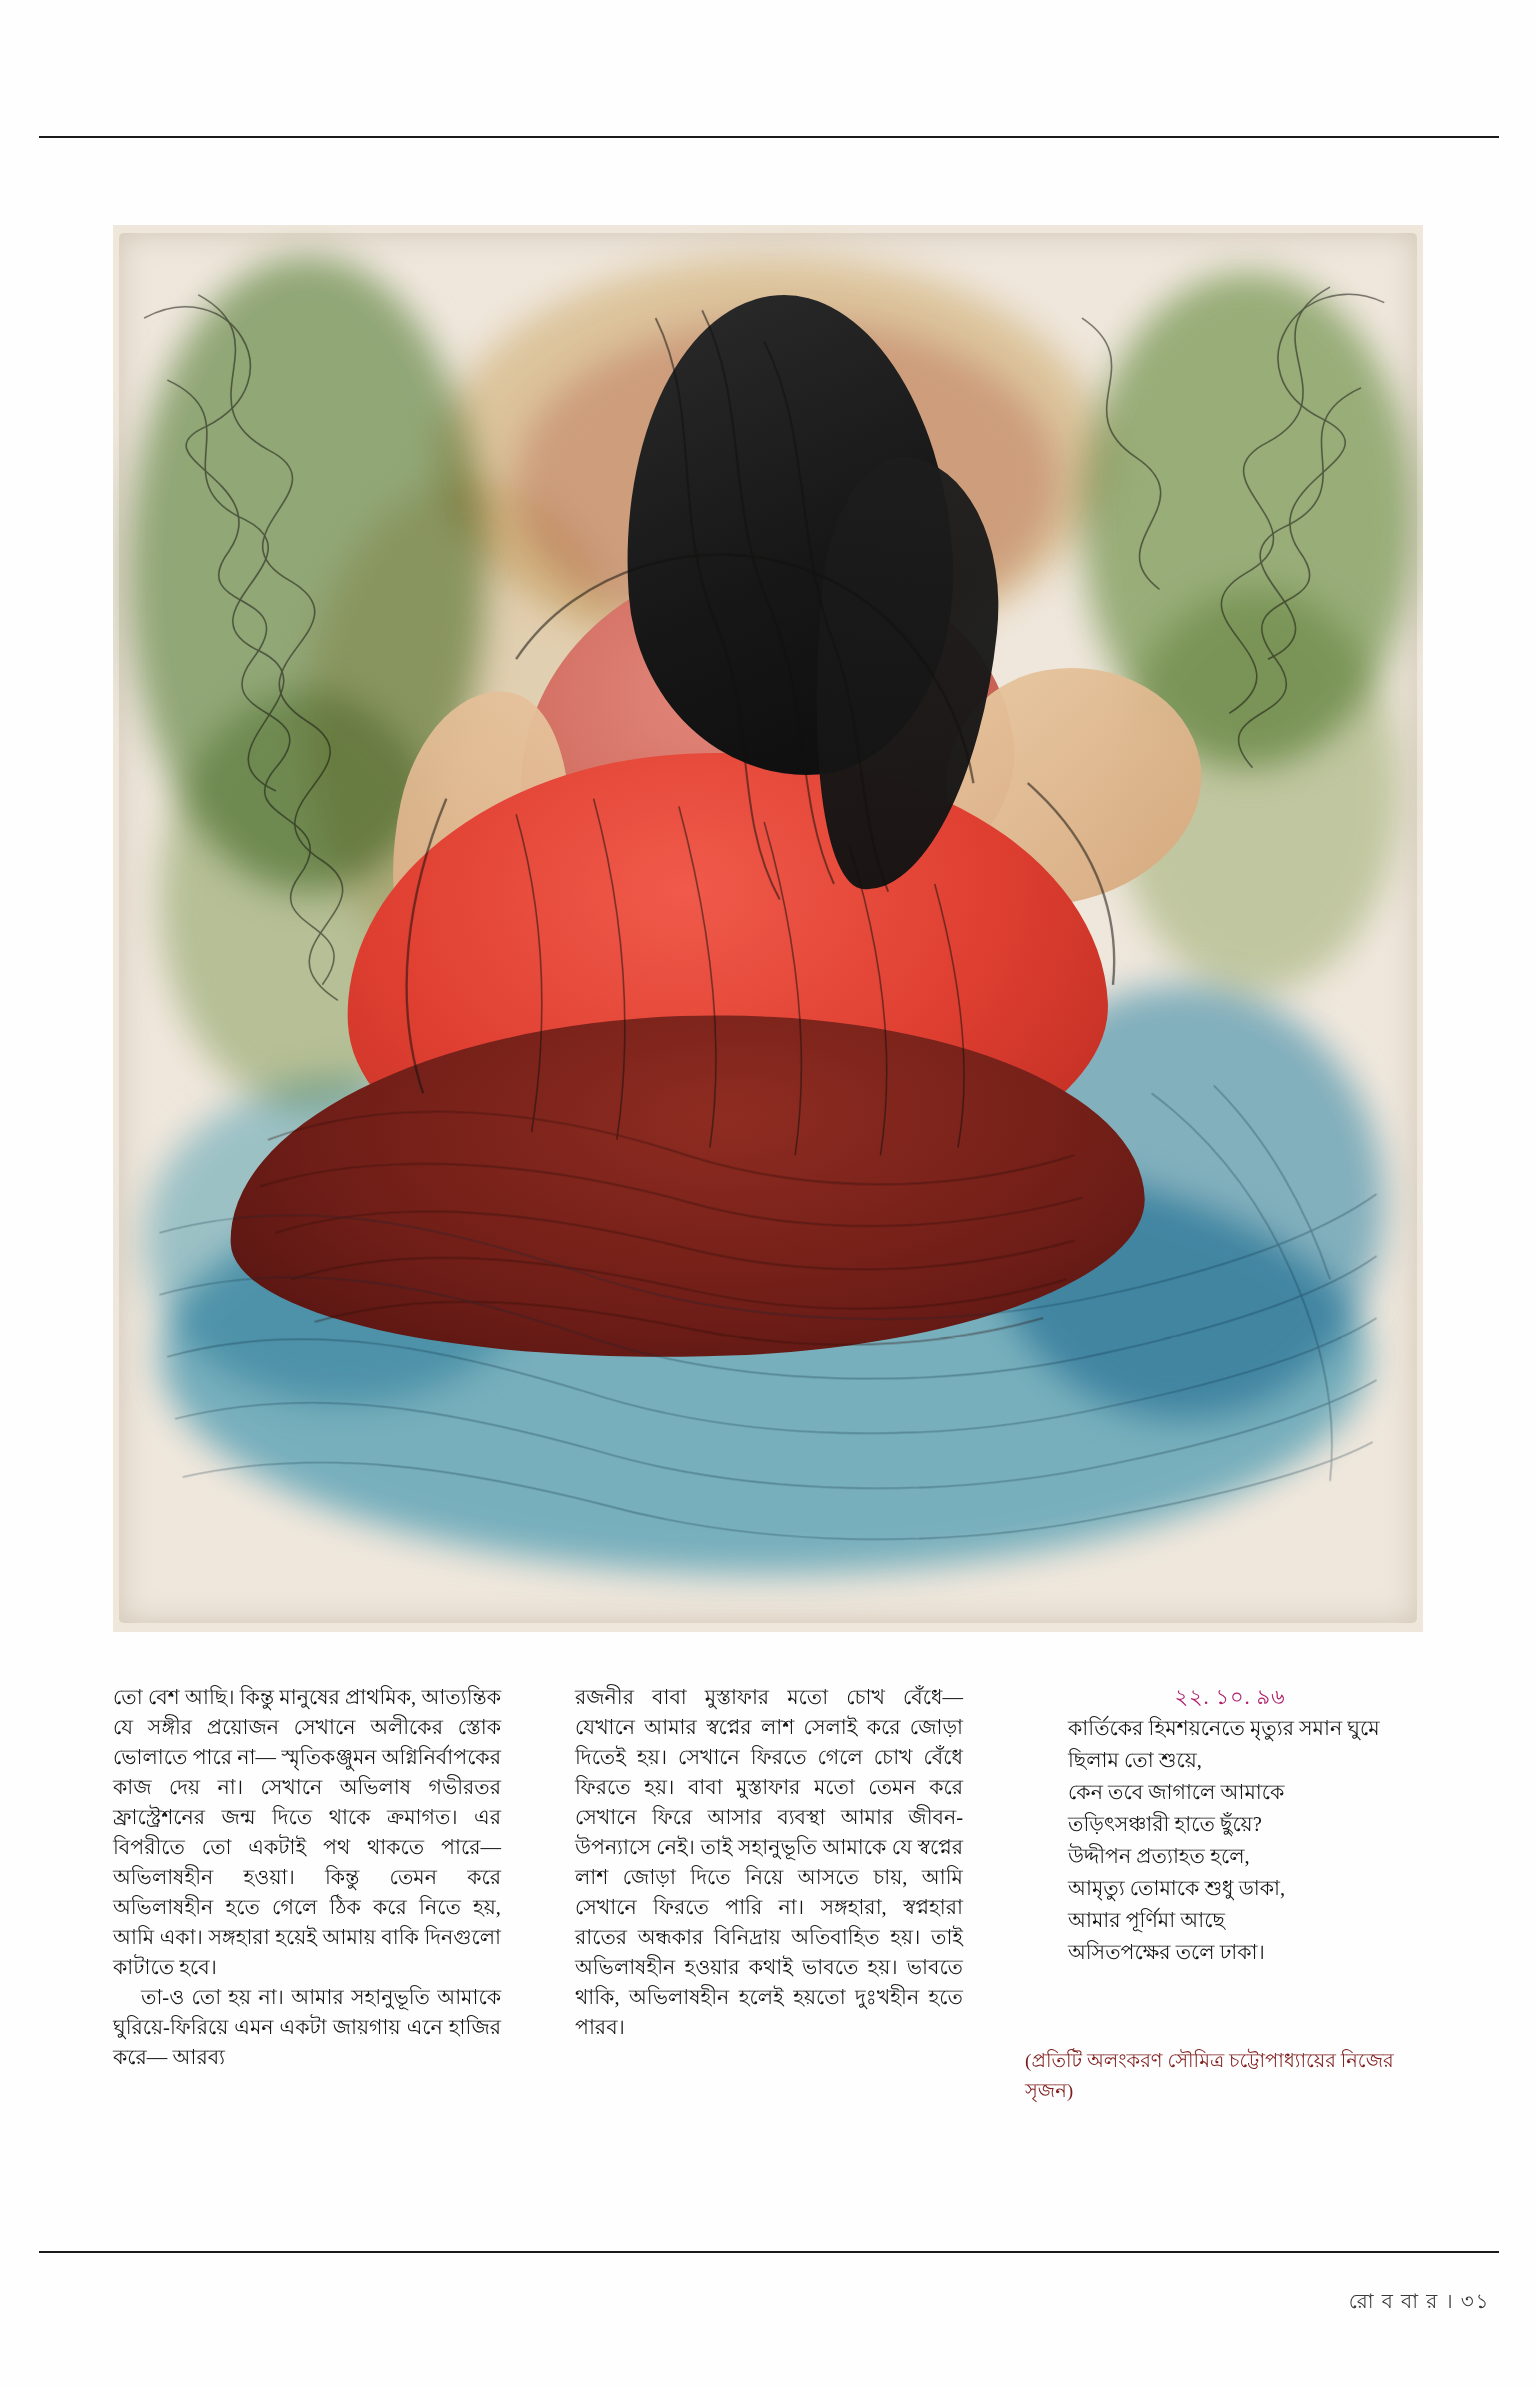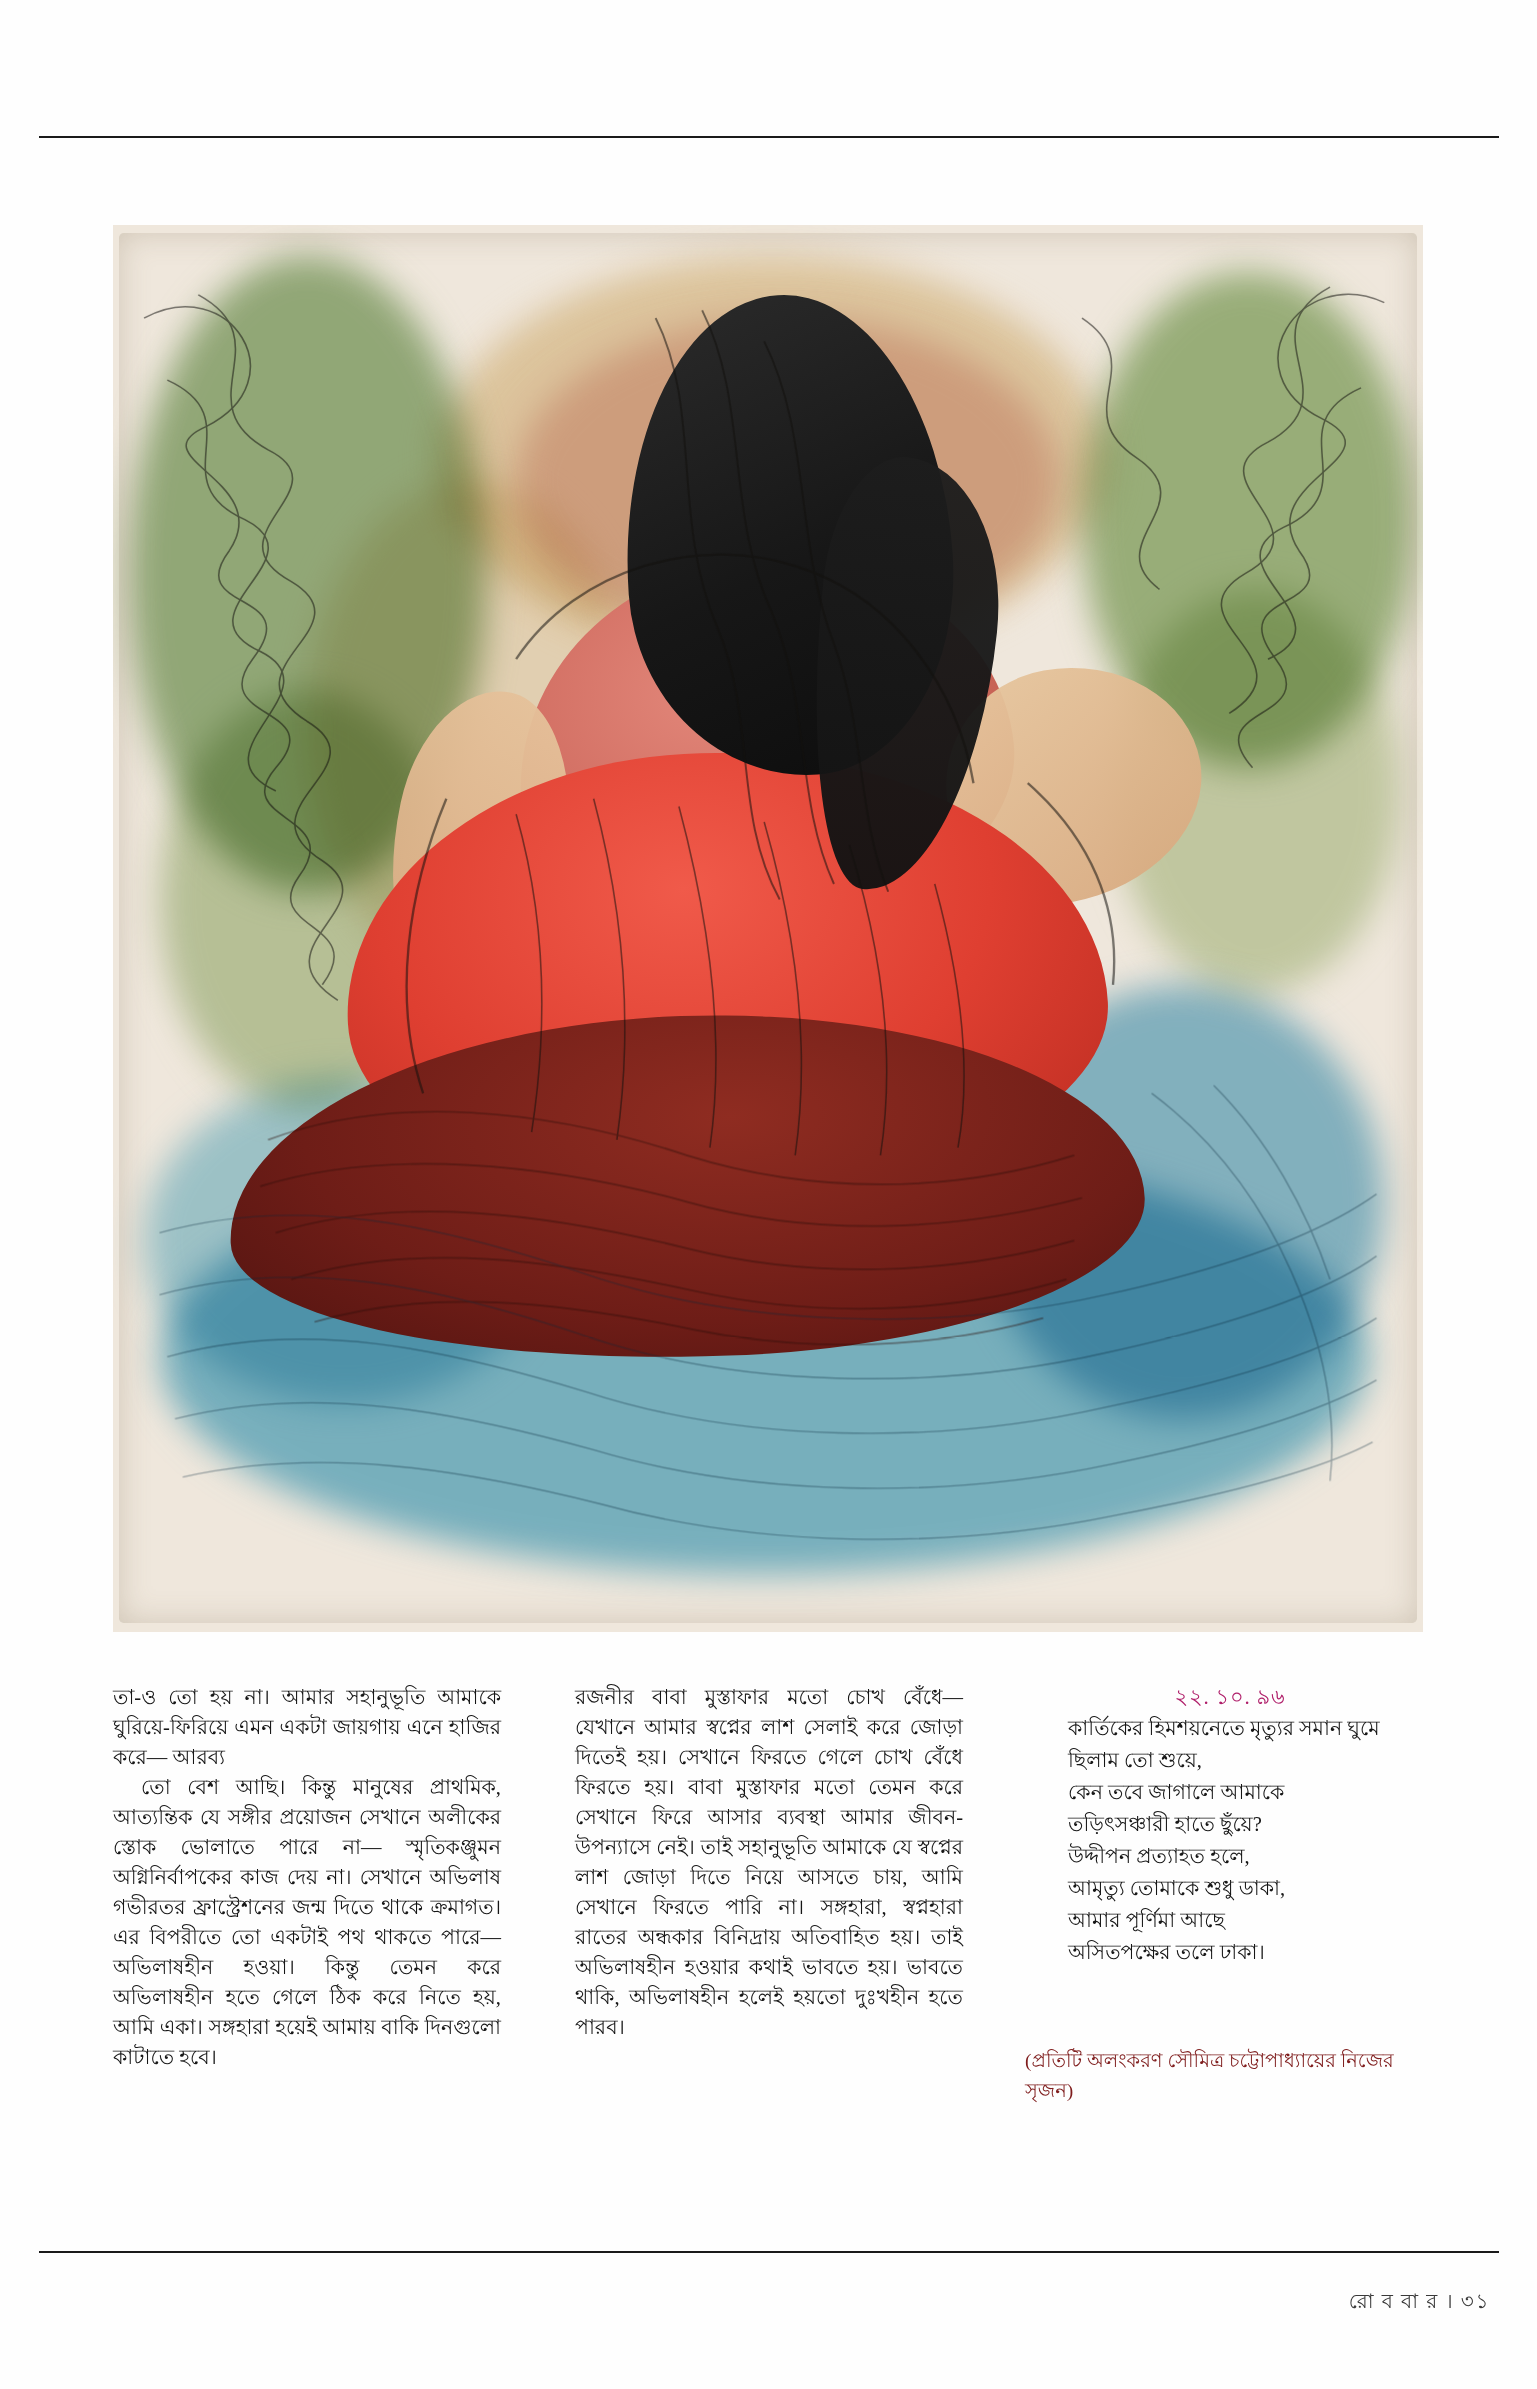--- a/index.html
+++ b/index.html
@@ -272,22 +272,22 @@
         </svg>
       </div>
 
       <div class="paper-edge"></div>
     </div>
   </div>
 
   <div class="cols">
 
     <div class="col col-1">
+      <p>তো বেশ আছি। কিন্তু মানুষের প্রাথমিক, আত্যন্তিক যে সঙ্গীর প্রয়োজন সেখানে অলীকের স্তোক ভোলাতে পারে না— স্মৃতিকঞ্জুমন অগ্নিনির্বাপকের কাজ দেয় না। সেখানে অভিলাষ গভীরতর ফ্রাস্ট্রেশনের জন্ম দিতে থাকে ক্রমাগত। এর বিপরীতে তো একটাই পথ থাকতে পারে— অভিলাষহীন হওয়া। কিন্তু তেমন করে অভিলাষহীন হতে গেলে ঠিক করে নিতে হয়, আমি একা। সঙ্গহারা হয়েই আমায় বাকি দিনগুলো কাটাতে হবে।</p>
       <p>তা-ও তো হয় না। আমার সহানুভূতি আমাকে ঘুরিয়ে-ফিরিয়ে এমন একটা জায়গায় এনে হাজির করে— আরব্য</p>
-      <p>তো বেশ আছি। কিন্তু মানুষের প্রাথমিক, আত্যন্তিক যে সঙ্গীর প্রয়োজন সেখানে অলীকের স্তোক ভোলাতে পারে না— স্মৃতিকঞ্জুমন অগ্নিনির্বাপকের কাজ দেয় না। সেখানে অভিলাষ গভীরতর ফ্রাস্ট্রেশনের জন্ম দিতে থাকে ক্রমাগত। এর বিপরীতে তো একটাই পথ থাকতে পারে— অভিলাষহীন হওয়া। কিন্তু তেমন করে অভিলাষহীন হতে গেলে ঠিক করে নিতে হয়, আমি একা। সঙ্গহারা হয়েই আমায় বাকি দিনগুলো কাটাতে হবে।</p>
     </div>
 
     <div class="col col-2">
       <p>রজনীর বাবা মুস্তাফার মতো চোখ বেঁধে— যেখানে আমার স্বপ্নের লাশ সেলাই করে জোড়া দিতেই হয়। সেখানে ফিরতে গেলে চোখ বেঁধে ফিরতে হয়। বাবা মুস্তাফার মতো তেমন করে সেখানে ফিরে আসার ব্যবস্থা আমার জীবন-উপন্যাসে নেই। তাই সহানুভূতি আমাকে যে স্বপ্নের লাশ জোড়া দিতে নিয়ে আসতে চায়, আমি সেখানে ফিরতে পারি না। সঙ্গহারা, স্বপ্নহারা রাতের অন্ধকার বিনিদ্রায় অতিবাহিত হয়। তাই অভিলাষহীন হওয়ার কথাই ভাবতে হয়। ভাবতে থাকি, অভিলাষহীন হলেই হয়তো দুঃখহীন হতে পারব।</p>
     </div>
 
     <div class="col col-3">
       <p class="date-line">২২. ১০. ৯৬</p>
       <div class="poem">
         <div>কার্তিকের হিমশয়নেতে মৃত্যুর সমান ঘুমে</div>

